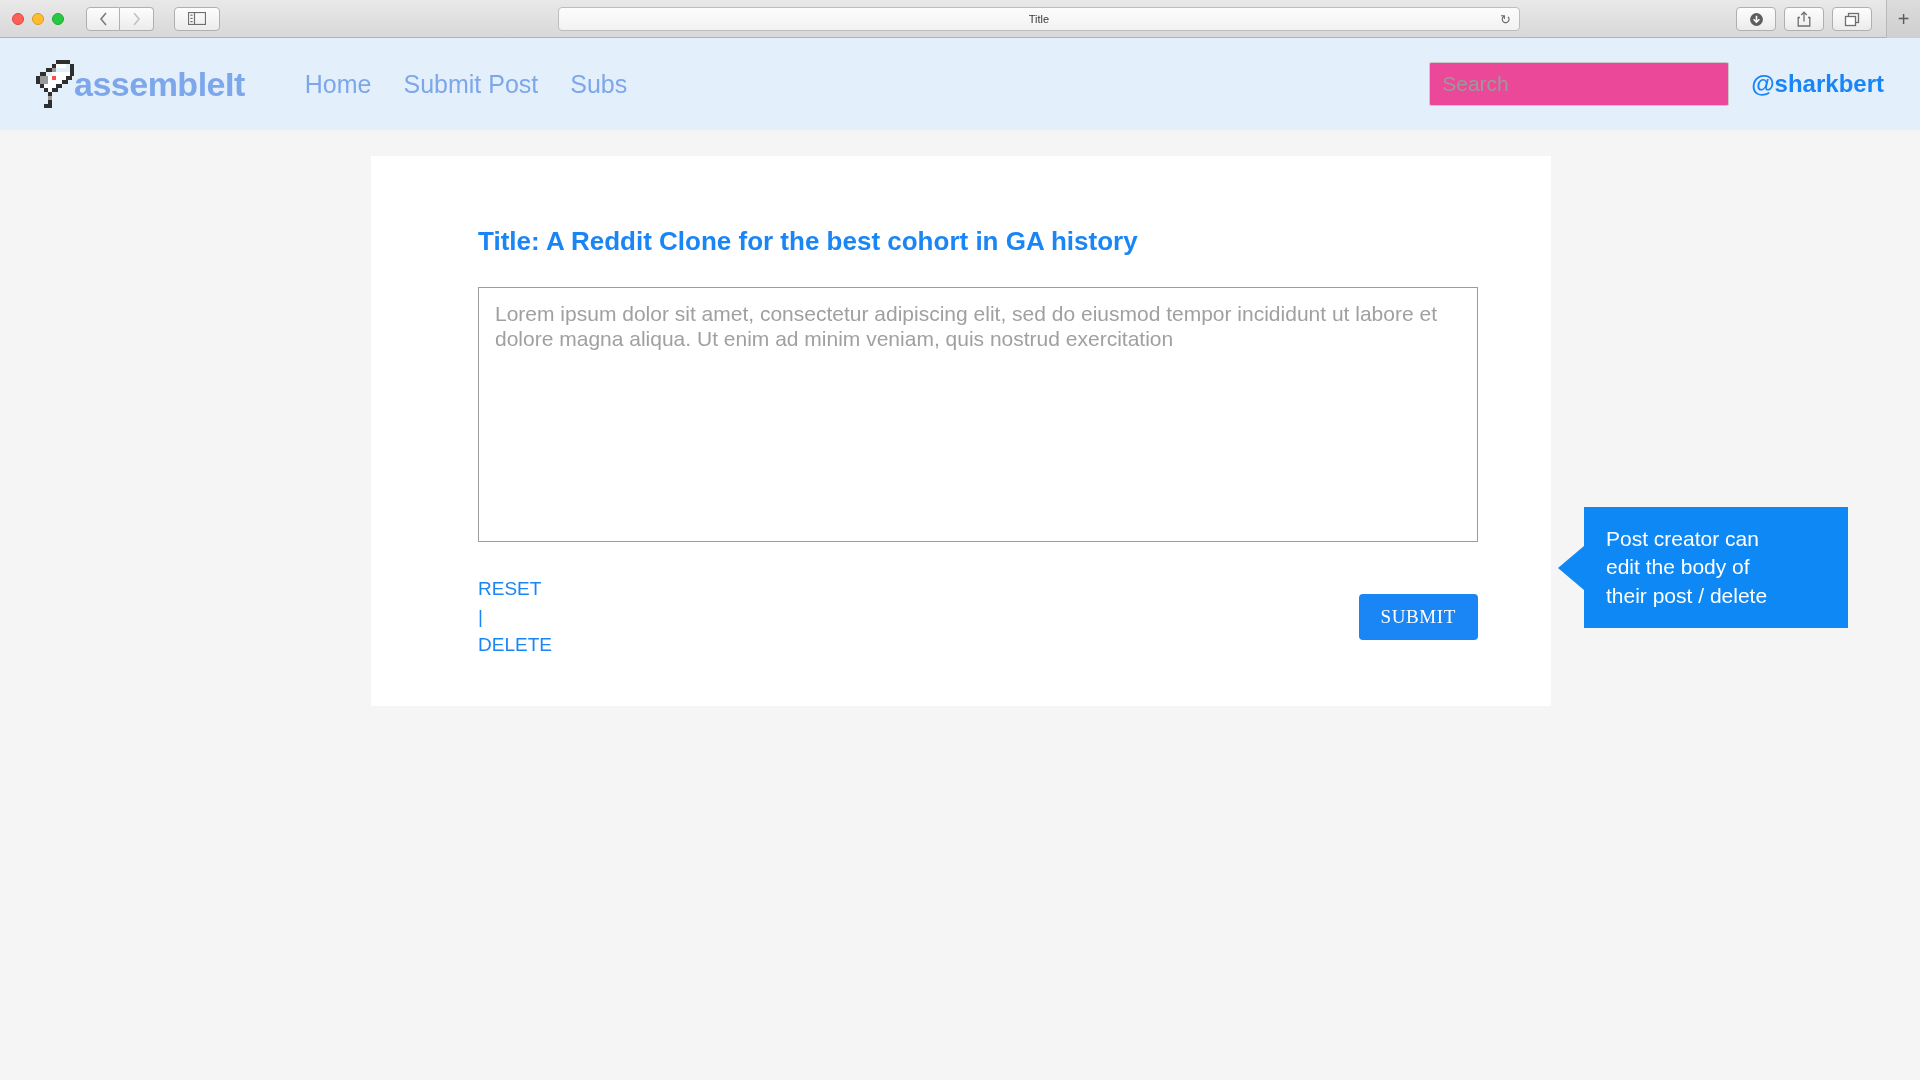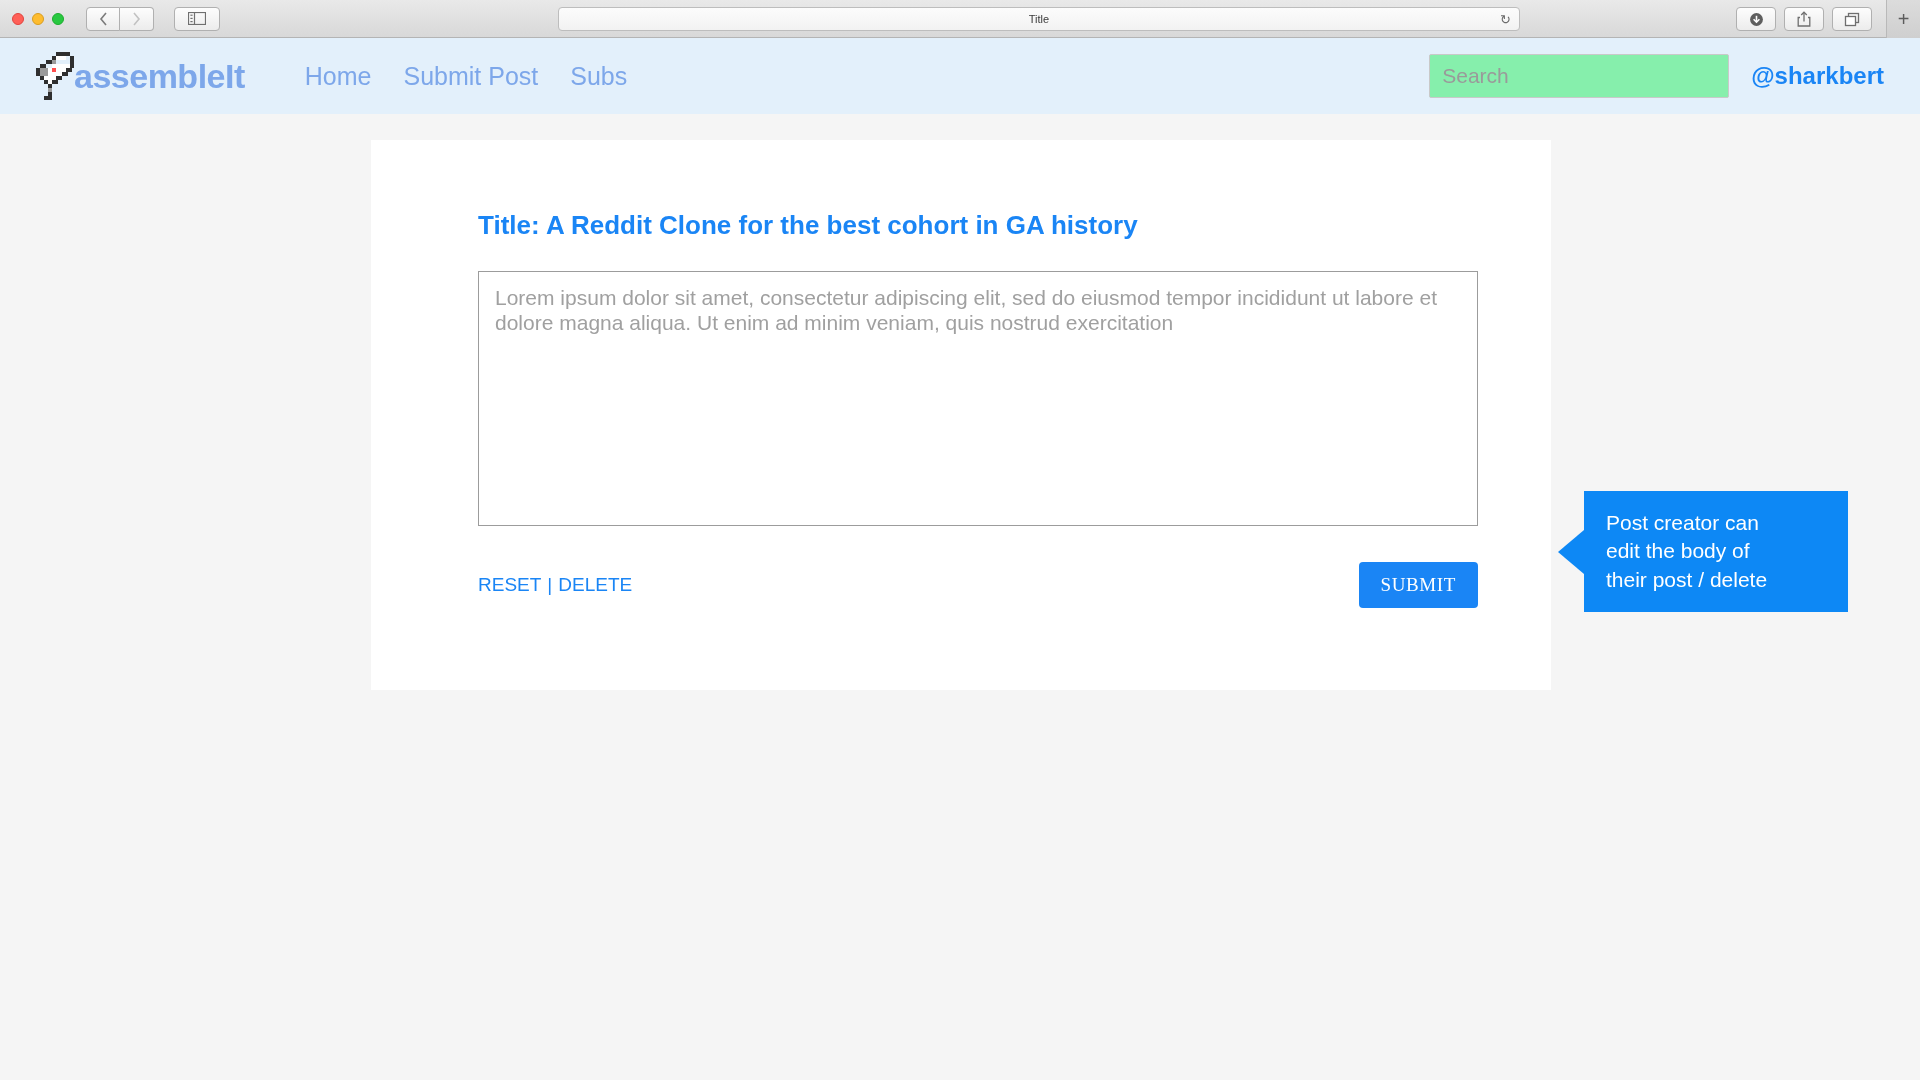--- a/index.html
+++ b/index.html
@@ -69,21 +69,21 @@
     width: 34px; height: 38px;
     background: linear-gradient(180deg, #dcdcdc 0%, #cfcfcf 100%);
     border-left: 1px solid #b9b9b9;
     display: flex; align-items: center; justify-content: center;
     font-size: 20px; color: #5c5c5c; font-weight: 300;
     margin-left: 6px;
   }
 
   
   .site-header {
-    height: 76px;
+    height: 92px;
     background: #e3f0fb;
     display: flex;
     align-items: center;
     padding: 0 0 0 30px;
     position: relative;
   }
   .brand { display: flex; align-items: center; }
   .shark-logo { width: 52px; height: 56px; display: block; margin-right: -8px; }
   .brand-name {
     font-size: 34px; font-weight: bold; color: #7da7ea;
@@ -93,21 +93,21 @@
   .nav-link {
     font-size: 25px; color: #7da7ea; text-decoration: none;
   }
   .header-right {
     position: absolute; right: 36px; top: 50%; transform: translateY(-50%);
     display: flex; align-items: center; gap: 22px;
   }
   .search-input {
     width: 300px; height: 44px;
     border: 1px solid #c9c9c9;
-    background: #86efac;
+    background: #ec4899;
     font-size: 21px;
     color: #333;
     padding: 0 12px;
     font-family: "Liberation Sans", sans-serif;
     border-radius: 2px;
   }
   .search-input::placeholder { color: #9a9a9a; }
   .username {
     font-size: 24px; font-weight: bold; color: #1a85f5; white-space: nowrap;
   }
@@ -137,21 +137,21 @@
     font-family: "Liberation Sans", sans-serif;
     resize: none;
     background: #fff;
     outline: none;
   }
   .card-actions {
     width: 1000px;
     margin-top: 32px;
     display: flex; align-items: center; justify-content: space-between;
   }
-  .action-links { font-size: 19px; color: #1a85f5; display: flex; gap: 6px; }
+  .action-links { font-size: 19px; color: #1a85f5; display: flex; gap: 6px; flex-direction: column; }
   .action-link { cursor: pointer; }
   .action-sep { color: #1a85f5; }
   .submit-btn {
     background: #1a85f5; color: #fff;
     border: none; border-radius: 4px;
     font-size: 19px; font-weight: 500;
     padding: 12px 22px;
     letter-spacing: 0.6px;
     font-family: Liberation Serif, serif;
     cursor: pointer;

